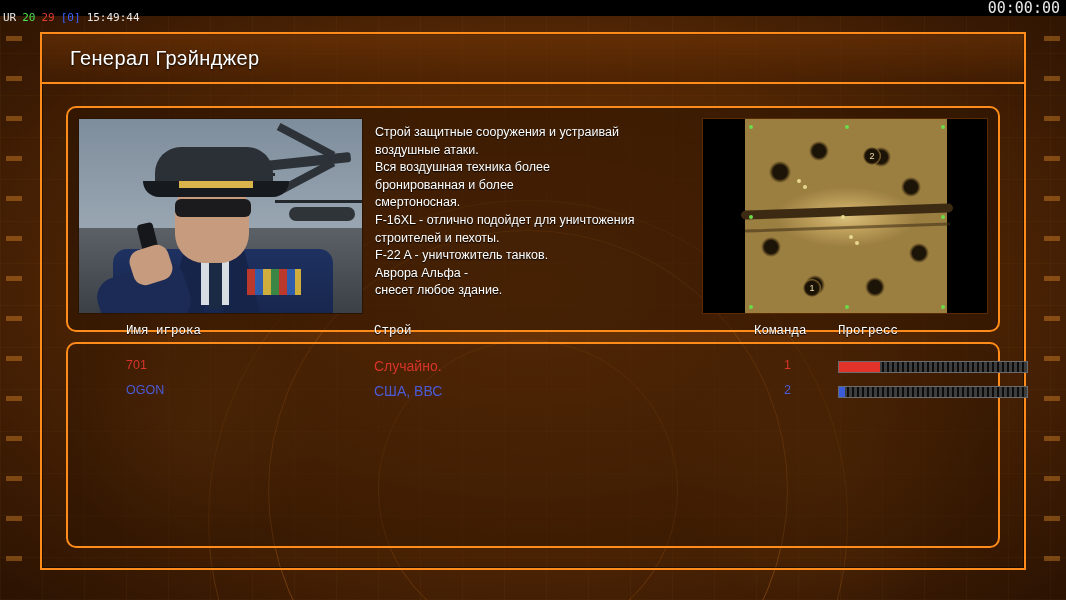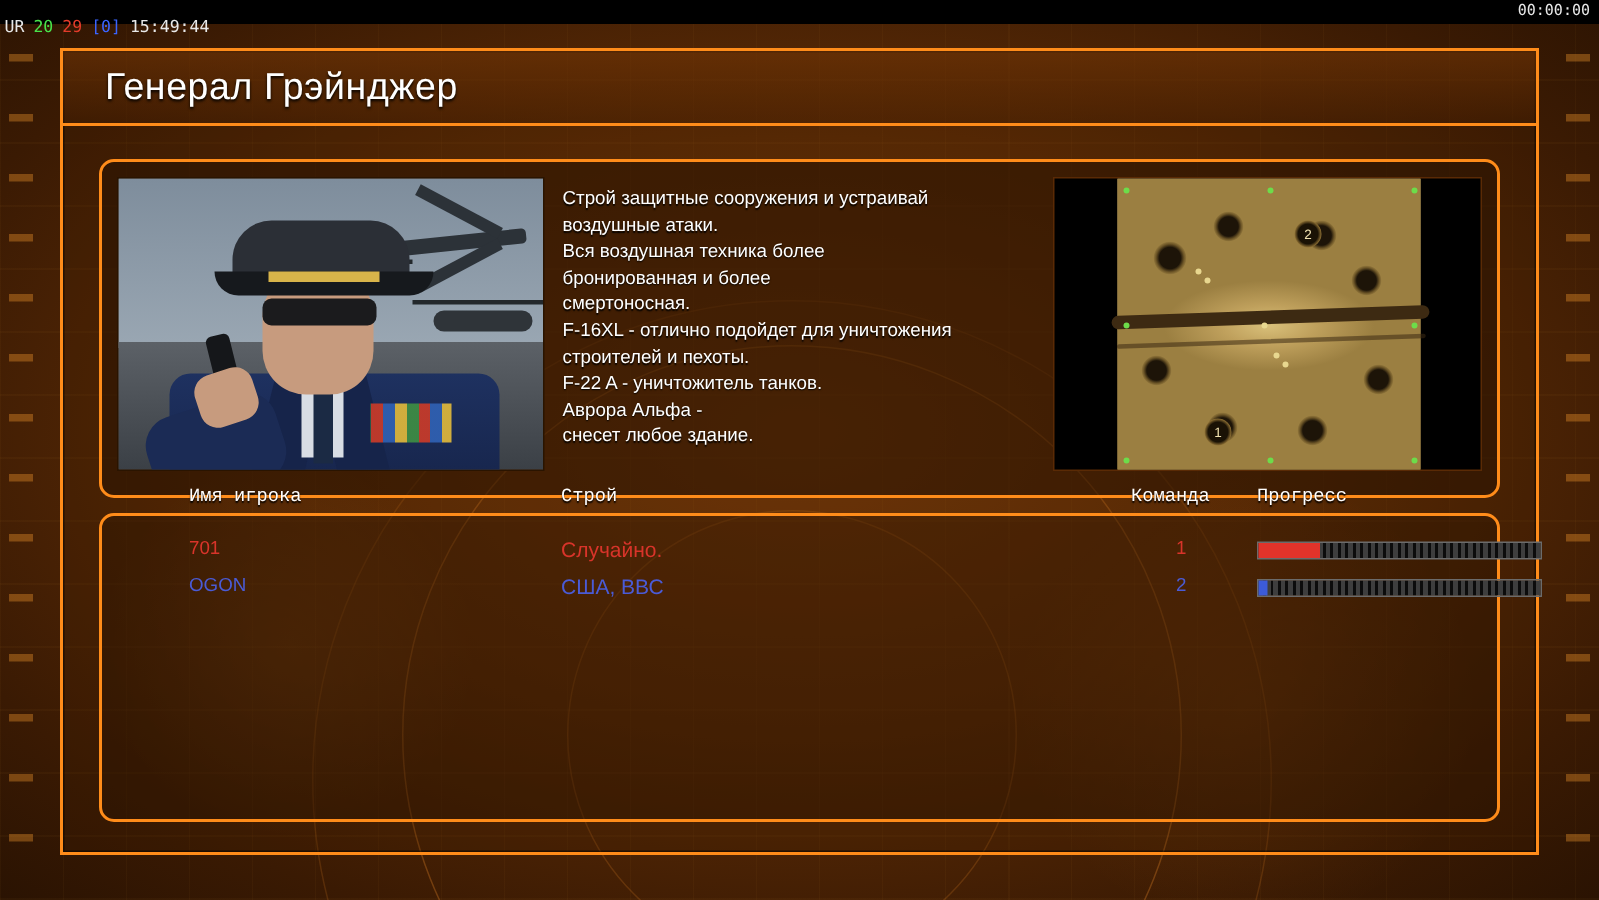--- a/index.html
+++ b/index.html
@@ -47,21 +47,21 @@
     font-family: "DejaVu Sans Mono", monospace;
     font-size: 11px;
     z-index: 40;
   }
   #topbar .seg { padding: 0 3px; white-space: pre; line-height: 16px; margin-top: 20px; }
   .c-white { color: #e8e8e8; }
   .c-green { color: #49e24a; }
   .c-red   { color: #e23b2a; }
   .c-blue  { color: #3a64ff; }
   #topclock { position: absolute; right: 6px; top: 0; line-height: 16px; color: #e8e8e8;
-              font-family: "DejaVu Sans Mono", monospace; font-size: 10px; }
+              font-family: "DejaVu Sans Mono", monospace; font-size: 15px; }
 
   
   .rail { position: absolute; top: 16px; bottom: 0; width: 28px; z-index: 5; pointer-events: none; }
   .rail.left { left: 0; }
   .rail.right { right: 0; }
   .rail .tick {
     position: absolute; left: 6px; width: 16px; height: 5px;
     background: rgba(255,160,50,0.35);
   }
 
@@ -75,21 +75,21 @@
   }
   #titlebar {
     position: relative; height: 50px;
     border-bottom: 2px solid #ff8c1a;
     display: flex; align-items: center;
     padding-left: 28px;
     background: linear-gradient(180deg, rgba(120,56,6,0.55), rgba(70,30,2,0.35));
   }
   #title {
     color: #ffffff;
-    font-size: 25px;
+    font-size: 20px;
     letter-spacing: 0.4px;
     text-shadow: 0 1px 2px #000;
   }
 
   
   #briefing {
     position: absolute; left: 24px; top: 72px; width: 934px; height: 226px;
     border: 2px solid #ff8c1a;
     border-radius: 10px;
     background: rgba(40,18,2,0.55);

